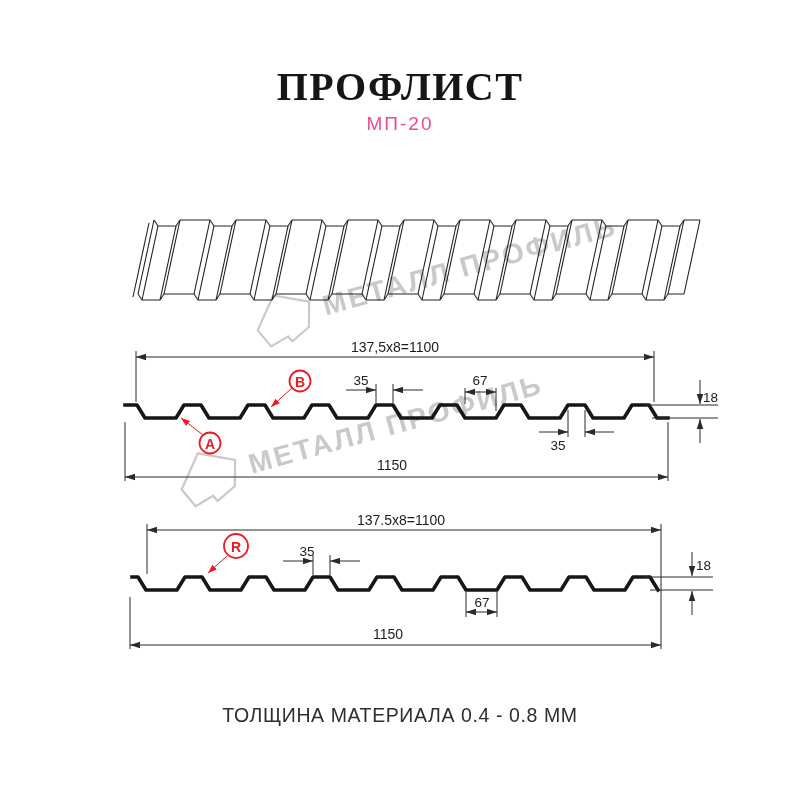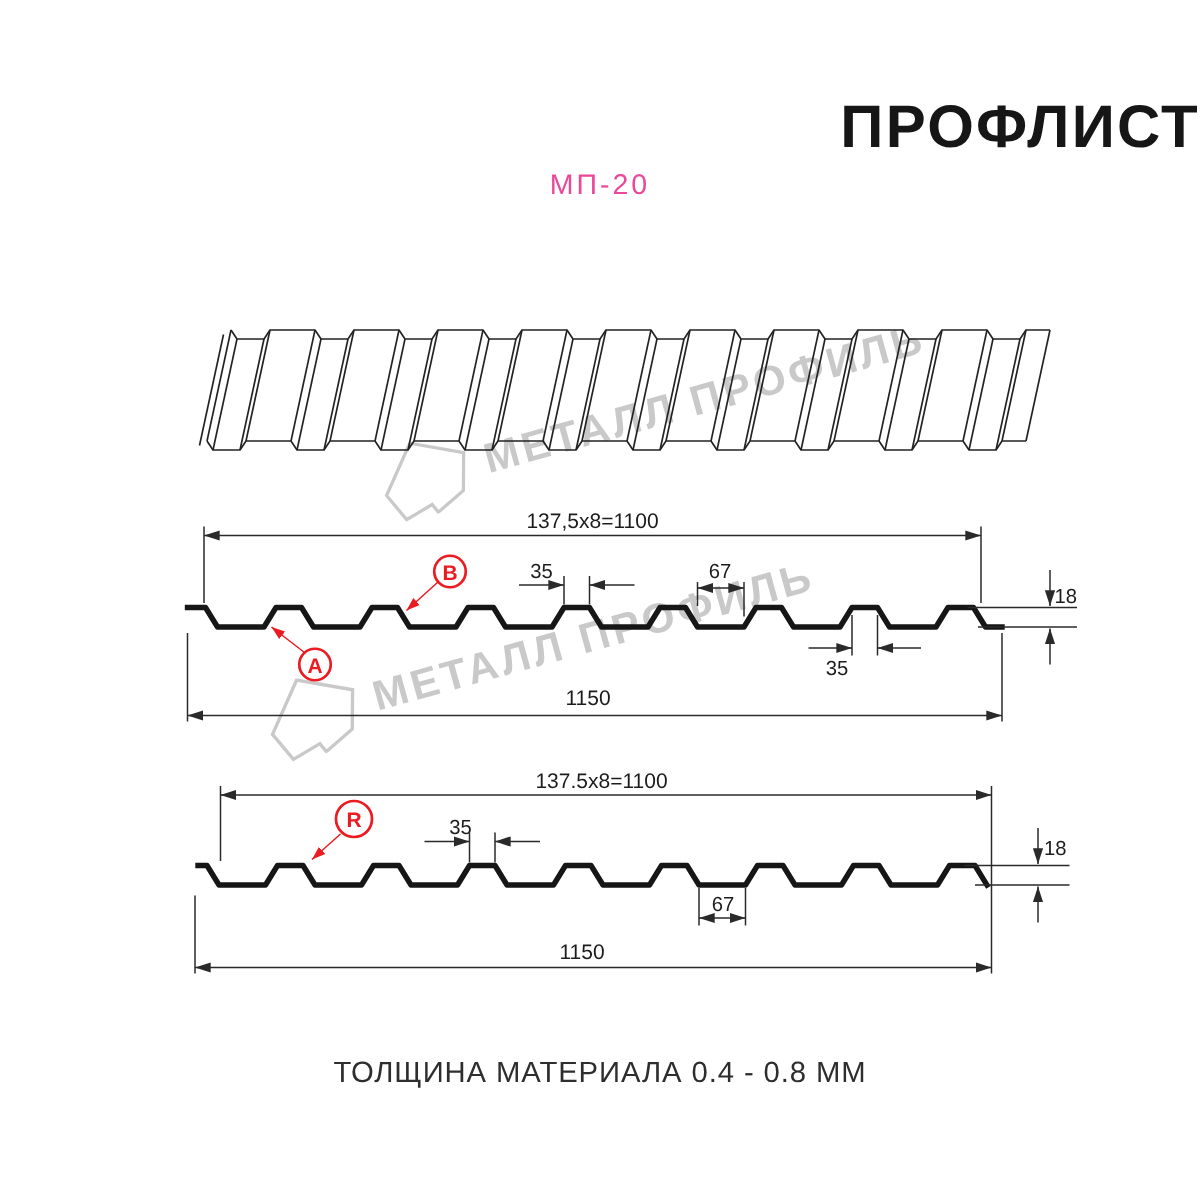--- a/index.html
+++ b/index.html
@@ -1,19 +1,19 @@
 <!DOCTYPE html>
 <html><head>
 <meta charset="utf-8">
 <style>
   html,body{margin:0;padding:0;background:#ffffff;}
   #stage{position:relative;width:800px;height:800px;background:#fff;overflow:hidden;
          font-family:"Liberation Sans", sans-serif;}
-  .title{position:absolute;left:0;top:63px;width:800px;text-align:right;
-         font-size:40px;font-weight:700;letter-spacing:1.5px;color:#161616;}
+  .title{position:absolute;left:0;top:63px;width:800px;text-align:center;
+         font-size:40px;font-weight:700;letter-spacing:1.5px;color:#161616;font-family:Liberation Serif, serif;}
   .subtitle{position:absolute;left:0;top:113px;width:800px;text-align:center;
          font-size:19px;font-weight:400;letter-spacing:2px;color:#ec4899;}
   .footer{position:absolute;left:0;top:704px;width:800px;text-align:center;
          font-size:19.5px;font-weight:400;letter-spacing:0.6px;color:#2e2e2e;}
   .watermark{position:absolute;display:flex;align-items:center;gap:10px;
          color:#c9c9c9;transform:rotate(-15.5deg);transform-origin:0 50%;z-index:1;}
   .watermark .brand{font-size:28px;font-weight:700;letter-spacing:2.5px;white-space:nowrap;}
   .watermark svg{flex:0 0 auto;}
   #draw{position:absolute;left:0;top:0;z-index:2;}
   #draw line{stroke:#2a2a2a;stroke-width:1;}

